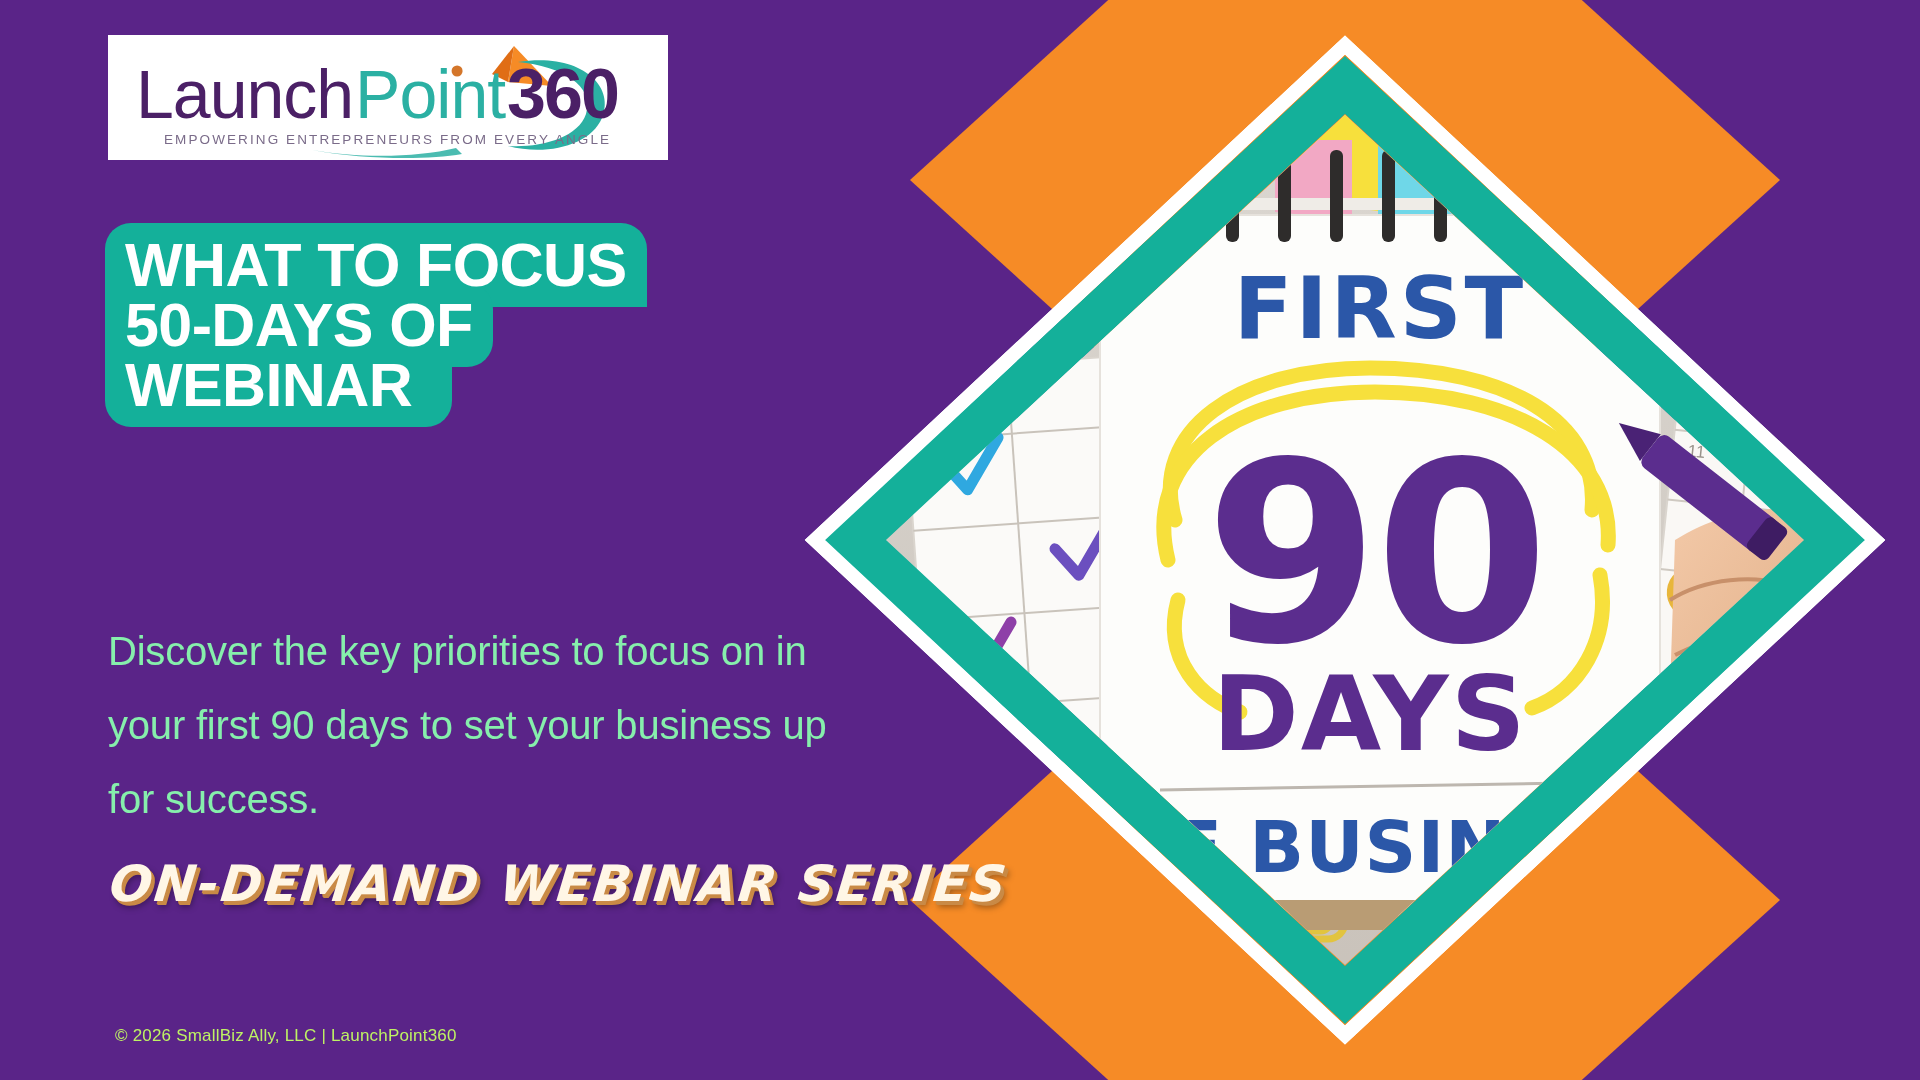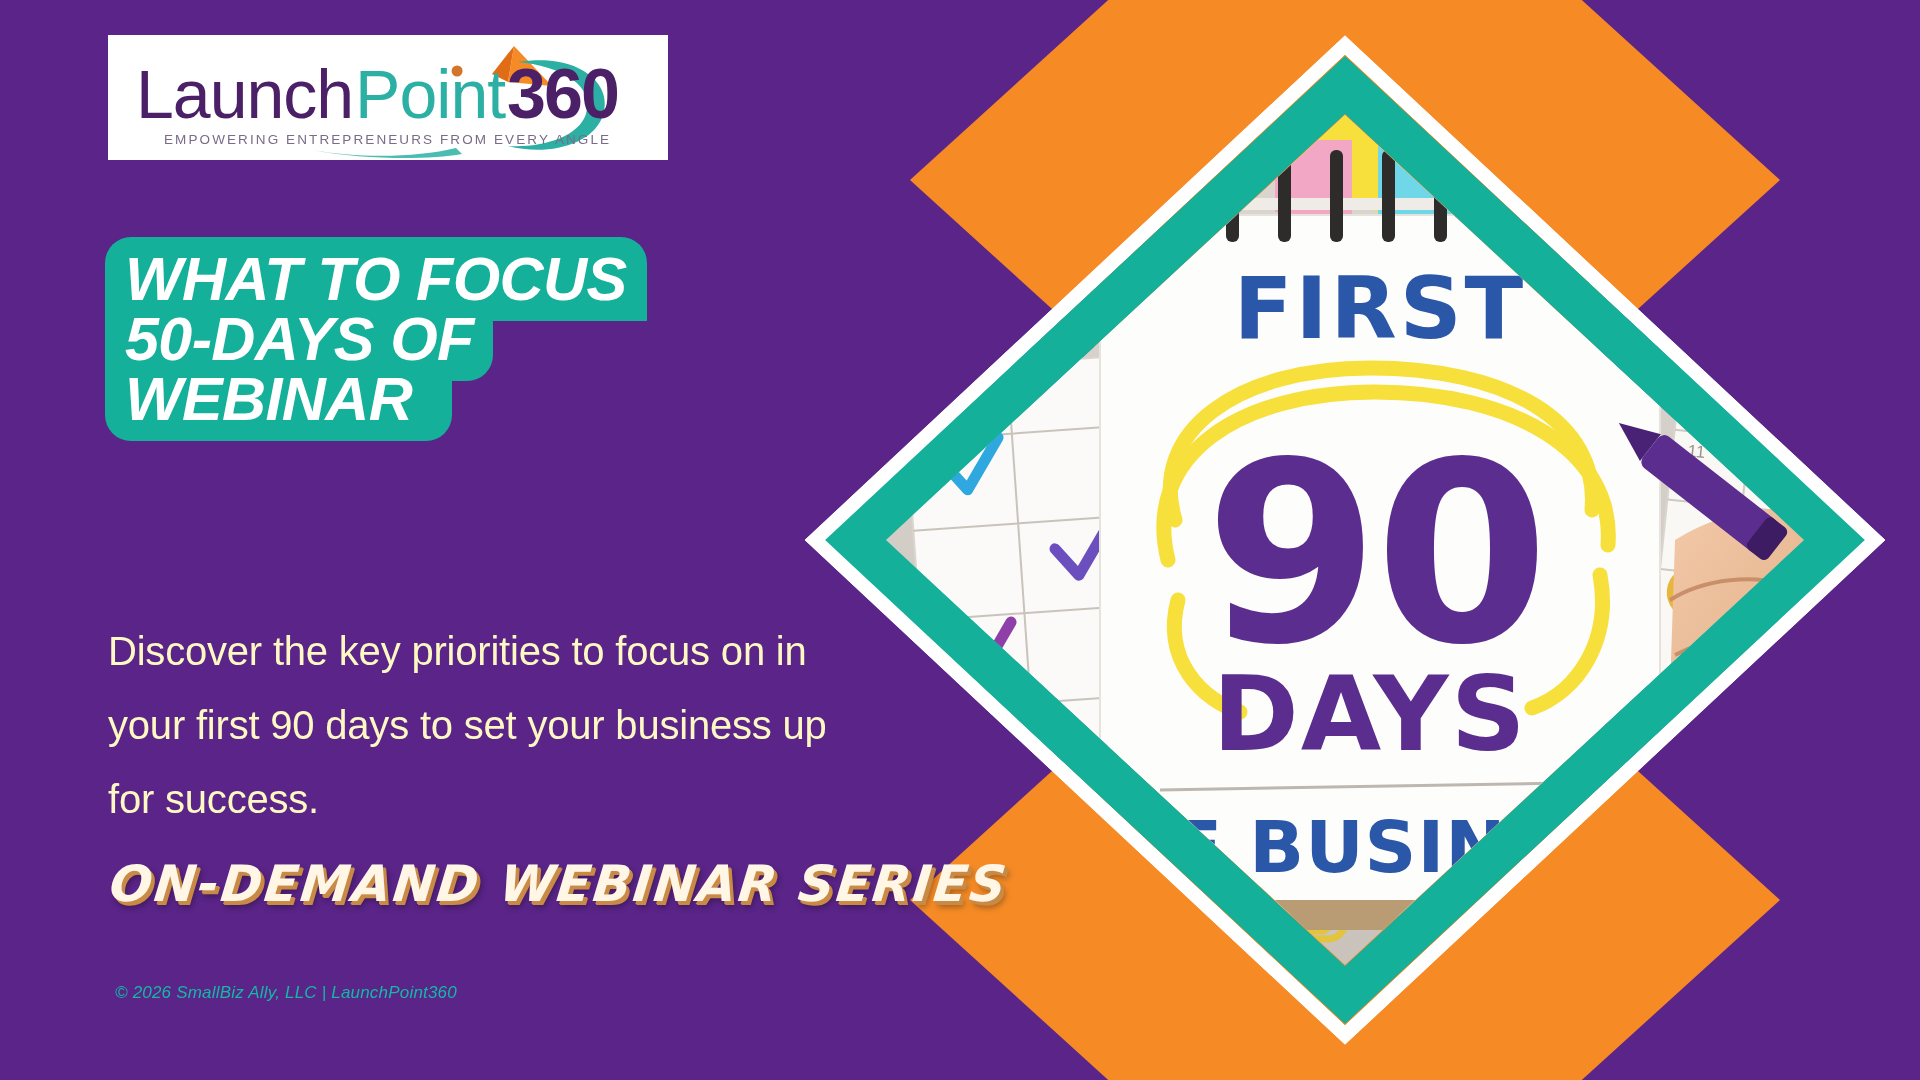--- a/index.html
+++ b/index.html
@@ -21,23 +21,22 @@
     position:absolute; left:108px; top:35px;
     width:560px; height:125px;
     background:#FFFFFF;
     display:flex; align-items:flex-end; justify-content:center;
     overflow:hidden;
   }
   #logo-svg{ width:545px; height:120px; display:block; }
 
   
   #headline{
-    position:absolute; left:105px; top:249px;
+    position:absolute; left:105px; top:235px;
     width:700px;
-    font-style:italic;
   }
   #headline .hl-line{
     display:block;
     position:relative;
     font-size:61px;
     font-weight:bold;
     line-height:60px;
     letter-spacing:-0.6px;
     color:#FFFFFF;
     white-space:nowrap;
@@ -54,21 +53,21 @@
   }
   #hl0 .bg{ width:100%; border-radius:26px 26px 0 0; }
   #hl1 .bg{ width:100%; }
   #hl2 .bg{ width:100%; border-radius:0 26px 26px 0; }
   #hl3 .bg{ width:100%; border-radius:0 0 26px 26px; }
 
   
   #body-copy{
     position:absolute; left:108px; top:614px;
     width:720px;
-    color:#fef9c3;
+    color:#86efac;
     font-size:40px;
     line-height:74px;
     font-weight:400;
     letter-spacing:-0.2px;
   }
 
   
   #subtitle{
     position:absolute; left:110px; top:855px;
     font-family:"DejaVu Sans", sans-serif;
@@ -80,25 +79,24 @@
     transform:skewX(-6deg);
     text-shadow:
        3px 3px 0 #C98A46,
        4px 4px 0 #C98A46,
        5px 6px 6px rgba(0,0,0,.35);
     white-space:nowrap;
   }
 
   
   #footer{
-    position:absolute; left:115px; top:983px;
-    color:#14b8a6;
+    position:absolute; left:115px; top:1026px;
+    color:#bef264;
     font-size:17px;
     letter-spacing:.2px;
-    font-style:italic;
   }
 
   
   #art{
     position:absolute; right:0; top:0;
     width:1150px; height:1080px;
     z-index:2;
     overflow:hidden;
   }
   #art svg{ display:block; width:1150px; height:1080px; }

